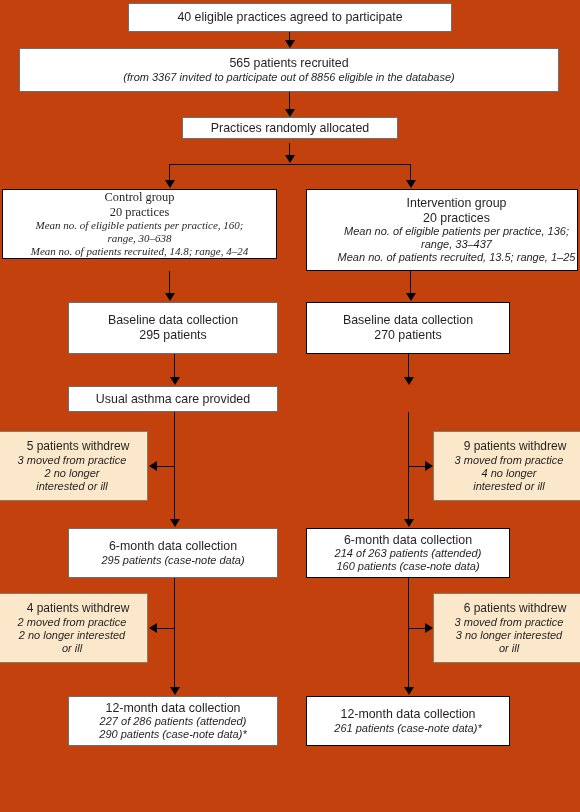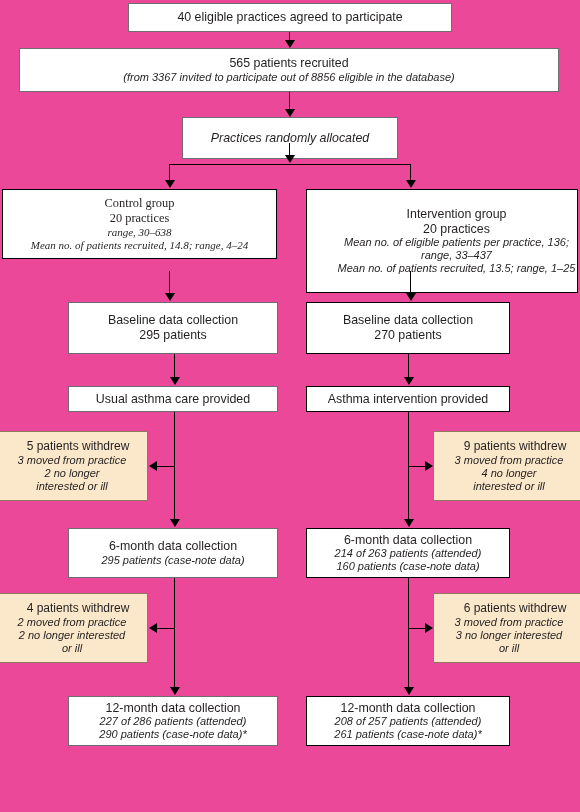--- a/index.html
+++ b/index.html
@@ -8,21 +8,21 @@
     background: #ffffff;
   }
   body {
     font-family: "Liberation Sans", sans-serif;
     color: #231f20;
   }
   #canvas {
     position: relative;
     width: 580px;
     height: 812px;
-    background: #ec4899;
+    background: #c2410c;
     overflow: hidden;
   }
   .box {
     position: absolute;
     box-sizing: border-box;
     background: #ffffff;
     border: 1px solid #6d6e71;
     display: flex;
     flex-direction: column;
     align-items: center;
@@ -92,40 +92,41 @@
   <div class="arrow-d" style="left:285px; top:40px;"></div>
 
   <div class="box" style="left:19px; top:48px; width:540px; height:44px;">
     <div class="ln1">565 patients recruited</div>
     <div class="it">(from 3367 invited to participate out of 8856 eligible in the database)</div>
   </div>
 
   <div class="vline thin" style="left:289px; top:92px; height:18px;"></div>
   <div class="arrow-d" style="left:285px; top:109px;"></div>
 
-  <div class="box" style="left:182px; top:117px; width:216px; height:42px;font-style:italic;">
+  <div class="box" style="left:182px; top:117px; width:216px; height:22px;">
     <div class="ln1">Practices randomly allocated</div>
   </div>
 
   <div class="vline" style="left:289px; top:143px; height:14px;"></div>
   <div class="arrow-d" style="left:285px; top:155px;"></div>
   <div class="hline" style="left:169px; top:164px; width:242px;"></div>
   <div class="vline" style="left:169px; top:164px; height:18px;"></div>
   <div class="arrow-d" style="left:165px; top:180px;"></div>
   <div class="vline" style="left:410px; top:164px; height:18px;"></div>
   <div class="arrow-d" style="left:406px; top:180px;"></div>
 
   <div class="box thick" style="left:2px; top:189px; width:275px; height:70px;font-family:Liberation Serif, serif;">
     <div class="ln1">Control group</div>
     <div class="ln1">20 practices</div>
+    <div class="it">Mean no. of eligible patients per practice, 160;</div>
     <div class="it">range, 30–638</div>
     <div class="it">Mean no. of patients recruited, 14.8; range, 4–24</div>
   </div>
 
-  <div class="box thick" style="left:306px; top:189px; width:272px; height:104px;padding-left:33px;">
+  <div class="box thick" style="left:306px; top:189px; width:272px; height:82px;padding-left:33px;">
     <div class="ln1">Intervention group</div>
     <div class="ln1">20 practices</div>
     <div class="it">Mean no. of eligible patients per practice, 136;</div>
     <div class="it">range, 33–437</div>
     <div class="it">Mean no. of patients recruited, 13.5; range, 1–25</div>
   </div>
 
   <div class="vline" style="left:169px; top:271px; height:23px;"></div>
   <div class="arrow-d" style="left:165px; top:293px;"></div>
   <div class="vline" style="left:410px; top:271px; height:23px;"></div>
@@ -143,23 +144,20 @@
 
   <div class="vline" style="left:174px; top:354px; height:24px;"></div>
   <div class="arrow-d" style="left:170px; top:377px;"></div>
   <div class="vline" style="left:408px; top:354px; height:24px;"></div>
   <div class="arrow-d" style="left:404px; top:377px;"></div>
 
   <div class="box" style="left:68px; top:386px; width:210px; height:26px;">
     <div class="ln1">Usual asthma care provided</div>
   </div>
 
-  <div class="box thick" style="left:306px; top:386px; width:204px; height:26px;">
-    <div class="ln1">Asthma intervention provided</div>
-  </div>
 
   <div class="vline" style="left:174px; top:412px; height:108px;"></div>
   <div class="arrow-d" style="left:170px; top:519px;"></div>
   <div class="vline" style="left:408px; top:412px; height:108px;"></div>
   <div class="arrow-d" style="left:404px; top:519px;"></div>
 
   <div class="hline" style="left:157px; top:466px; width:18px;"></div>
   <div class="arrow-l" style="left:149px; top:461px;"></div>
 
   <div class="hline" style="left:408px; top:466px; width:18px;"></div>
@@ -216,17 +214,16 @@
   </div>
 
   <div class="box" style="left:68px; top:696px; width:210px; height:50px;">
     <div class="ln1">12-month data collection</div>
     <div class="it">227 of 286 patients (attended)</div>
     <div class="it">290 patients (case-note data)*</div>
   </div>
 
   <div class="box thick" style="left:306px; top:696px; width:204px; height:50px;">
     <div class="ln1">12-month data collection</div>
-    <div class="it">208 of 257 patients (attended)</div>
     <div class="it">261 patients (case-note data)*</div>
   </div>
 
 </div>
 
 </body></html>

